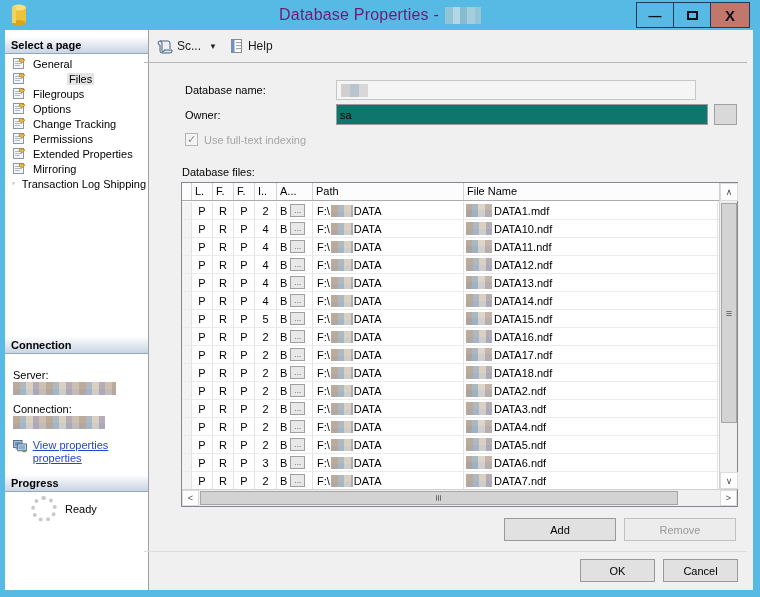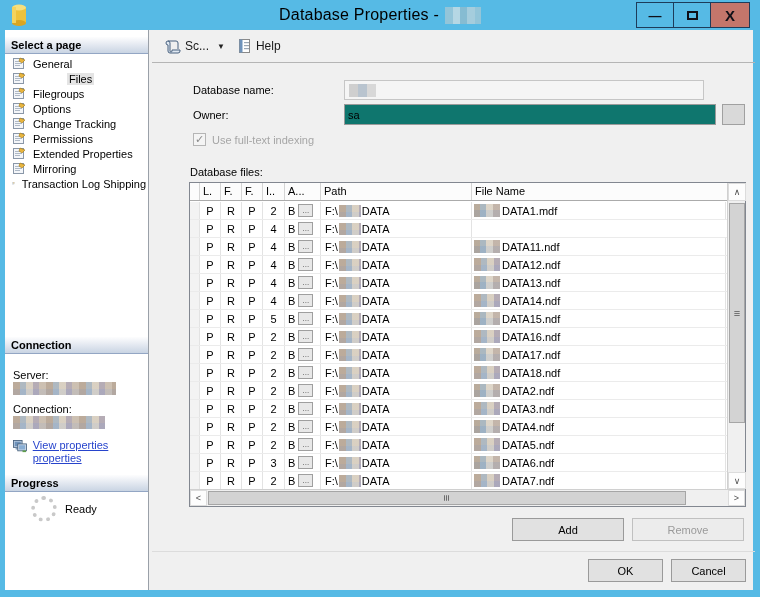--- a/index.html
+++ b/index.html
@@ -4,21 +4,21 @@
 <style>
   * { margin:0; padding:0; box-sizing:border-box; }
   body { background:#fff; font-family:"Liberation Sans", sans-serif; }
   .window { position:relative; width:760px; height:597px; background:#56bae5; overflow:hidden; }
 
   
   .titlebar { position:absolute; left:0; top:0; width:760px; height:30px; }
   .app-icon { position:absolute; left:11px; top:4px; }
   .title-wrap { position:absolute; left:0; top:0; width:100%; height:30px;
     display:flex; align-items:center; justify-content:center; gap:6px; }
-  .title-text { font-size:16px; color:#000000; letter-spacing:.2px; }
+  .title-text { font-size:16px; color:#701a75; letter-spacing:.2px; }
   .redact { display:inline-block; }
   .px-title { width:36px; height:17px;
     background:repeating-linear-gradient(90deg,#93c5d9 0 8px,#b5d7e4 8px 15px,#86bcd2 15px 22px,#a5cddd 22px 30px); }
   .controls { position:absolute; right:10px; top:2px; display:flex; }
   .ctl { width:38px; height:26px; border:1px solid #1d3c5a; margin-left:-1px;
     display:flex; align-items:center; justify-content:center;
     font-weight:bold; color:#101018; font-size:13px; cursor:default; }
   .ctl.close { background:#c3766b; width:40px; font-size:15px; }
   .maxbox { display:inline-block; width:11px; height:9px; border:2px solid #101018; }
 
@@ -48,21 +48,21 @@
       repeating-linear-gradient(90deg, rgba(164,140,120,.55) 0 7px, rgba(140,165,190,.55) 7px 13px,
         rgba(218,208,192,.55) 13px 20px, rgba(152,142,168,.55) 20px 26px, rgba(194,178,162,.55) 26px 33px),
       repeating-linear-gradient(180deg,#d9d1c5 0 7px,#c3c9d3 7px 13px); }
   .link-row { position:absolute; left:8px; top:409px; width:130px; display:flex; gap:5px; }
   .link-text { color:#2744cc; text-decoration:underline; line-height:13px; cursor:pointer; }
   .progress-row { position:absolute; left:26px; top:466px; display:flex; align-items:center; gap:8px; }
   .spinner { width:26px; height:26px; border:4px dotted #c9c9c9; border-radius:50%; }
   .ready-text { color:#000; font-size:11px; }
 
   
-  .main { position:absolute; left:147px; top:0; width:603px; height:560px; }
+  .main { position:absolute; left:139px; top:0; width:603px; height:560px; }
   .toolbar { position:absolute; left:0; top:0; width:603px; height:33px;
     border-bottom:1px solid #b5b5b5; display:flex; align-items:center; padding-left:12px; gap:4px;
     font-size:12px; color:#1a1a1a; }
   .tb-caret { font-size:8px; color:#222; margin:0 8px 0 4px; }
 
   .flabel { position:absolute; font-size:11px; color:#000; }
   .l-dbname { left:41px; top:54px; }
   .l-owner { left:41px; top:79px; }
   .l-files { left:38px; top:136px; }
   .field { position:absolute; background:#0f766e; border:1px solid #9a9a9a; height:21px; font-size:11px; }
@@ -378,20 +378,24 @@
               </div>
               <div class="td c-a">
                 <span>B</span>
                 <button class="mini-btn">...</button>
               </div>
               <div class="td c-path">
                 <span>F:\</span>
                 <span class="redact px-mosaic px-path"></span>
                 <span>DATA</span>
               </div>
+              <div class="td c-file">
+                <span class="redact px-mosaic px-file"></span>
+                <span>DATA10.ndf</span>
+              </div>
             </div>
             <div class="trow">
               <div class="td c-rowhdr"></div>
               <div class="td c-n">
                 <span>P</span>
               </div>
               <div class="td c-n">
                 <span>R</span>
               </div>
               <div class="td c-n">

